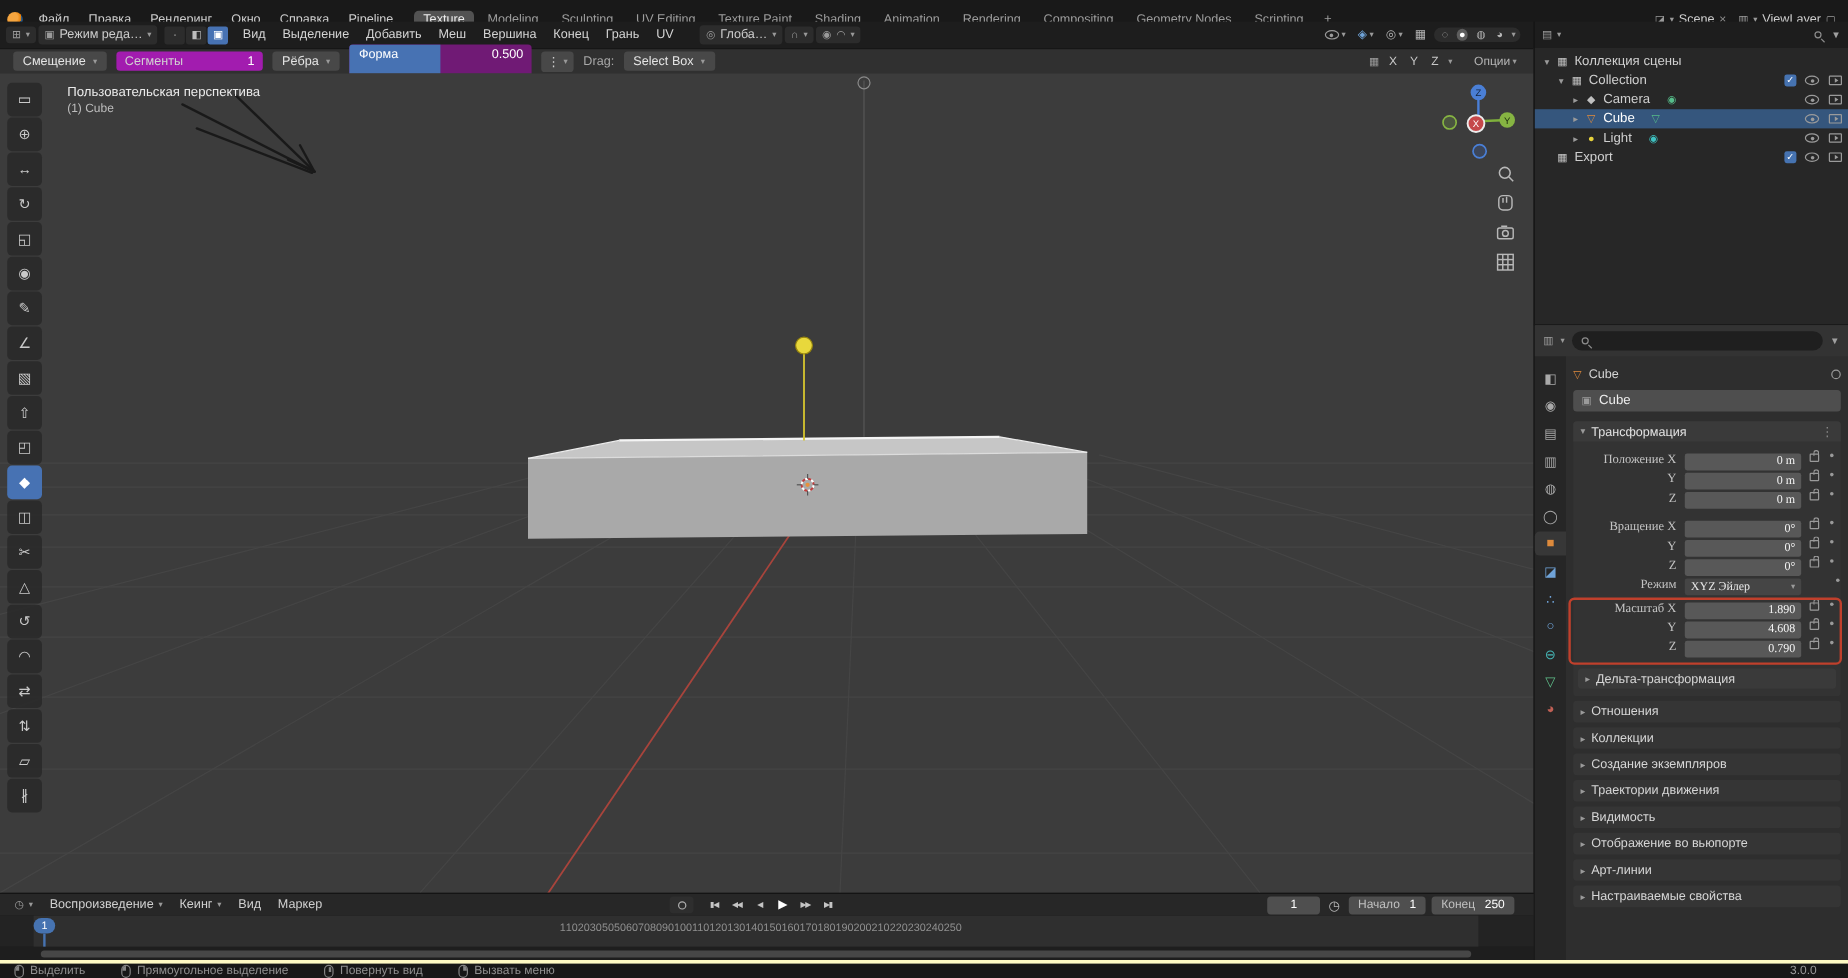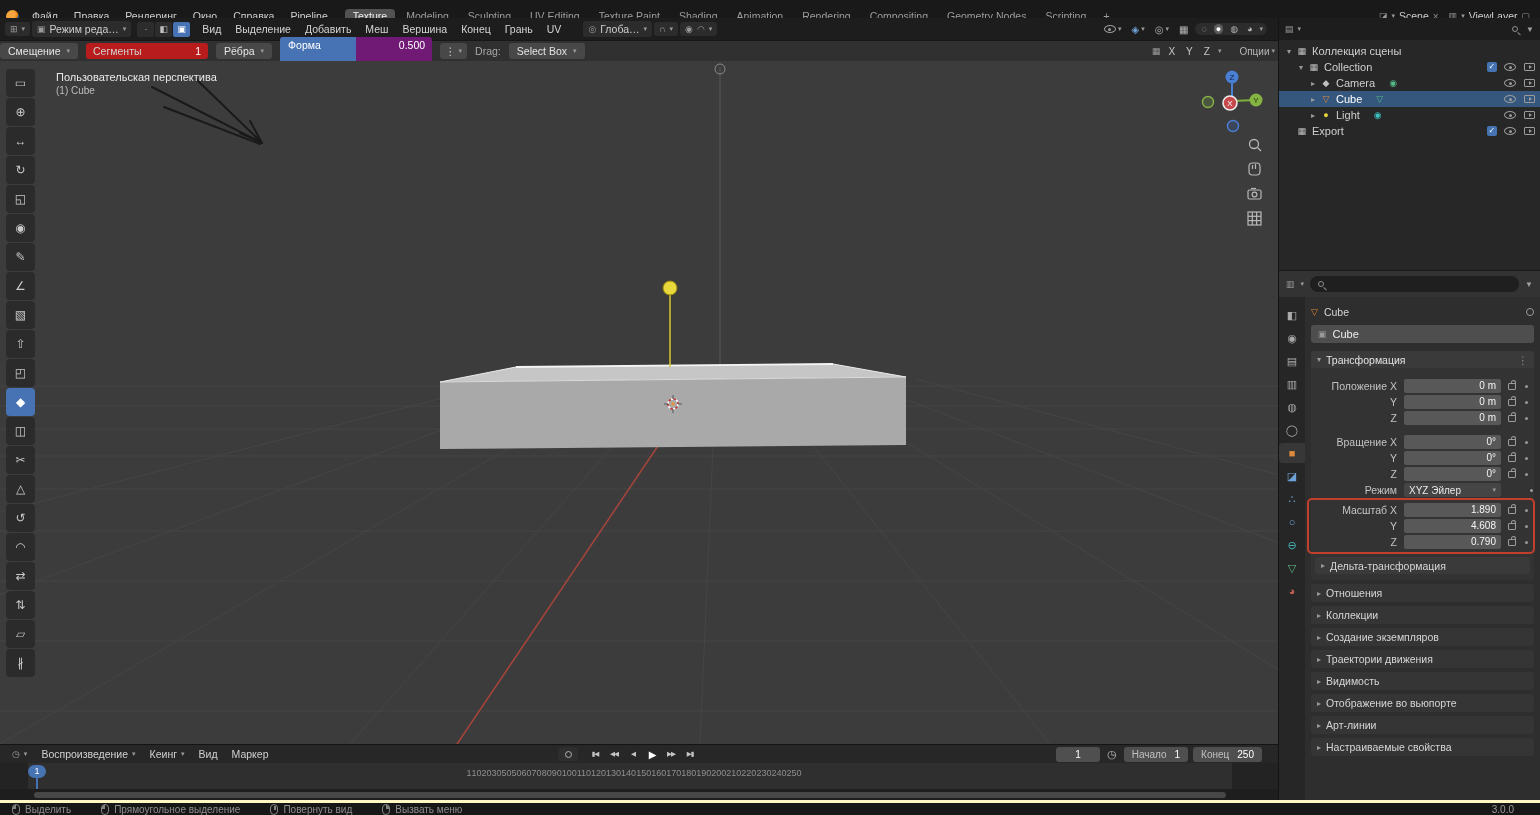--- a/index.html
+++ b/index.html
@@ -45,24 +45,24 @@
 
   
   .outl-h { position:absolute; left:1278px; top:18px; width:262px; height:22px;
     background:#1d1d1d; border-left:1px solid #141414;
     display:flex; align-items:center; padding:0 6px; gap:4px; }
   .oh-right { margin-left:auto; display:flex; align-items:center; gap:8px; }
   .funnel { color:#a0a0a0; font-size:8px; }
 
   
   .opbar { position:absolute; left:0; top:40px; width:1278px; height:21px;
-    background:#303030; display:flex; align-items:center; gap:8px; padding:0 0;
+    background:#303030; display:flex; align-items:center; gap:8px; padding:0 11px;
     font-size:10.5px; border-top:1px solid #161616; }
   .ob-dd { background:#484848; border-radius:3px; padding:2px 8px; display:flex; gap:6px; align-items:center; color:#e5e5e5; }
-  .ob-field { background:#b91c1c; border-radius:3px; padding:2px 7px; display:flex; width:122px; color:#e8e8e8;gap:17px; }
+  .ob-field { background:#a21caf; border-radius:3px; padding:2px 7px; display:flex; width:122px; color:#e8e8e8;gap:17px; }
   .ob-field .lab { color:#d2d2d2; }
   .ob-field .val { margin-left:auto; color:#fff; }
   .slider { position:relative; width:152px; height:28px; background:#701a75; border-radius:3px; overflow:hidden;text-decoration:underline; }
   .slider .fill { position:absolute; left:0; top:0; bottom:0; width:50%; background:#4772b3; }
   .slider .lab { position:absolute; left:8px; top:1.5px; color:#fff; }
   .slider .val { position:absolute; right:7px; top:1.5px; color:#fff; }
   .ob-mini { background:#484848; border-radius:3px; padding:2px 5px; display:flex; gap:3px; align-items:center; color:#cfcfcf; }
   .ob-lab { color:#a8a8a8; }
   .ob-right { margin-left:auto; display:flex; gap:5px; align-items:center; }
   .axis { color:#c8c8c8; padding:0 3px; font-size:10px; }
@@ -117,21 +117,21 @@
   .p-crumb { display:flex; align-items:center; gap:6px; height:18px; font-size:10.5px; color:#d5d5d5; }
   .crumb-ic { color:#e08a3c; font-size:9px; }
   .pin { width:8px; height:8px; border:1px solid #9a9a9a; border-radius:50%; margin-left:auto; }
   .p-name { height:18px; background:#4e4e4e; border-radius:3px; display:flex; align-items:center; gap:6px; padding:0 7px; margin:4px 0 8px; color:#ededed; }
   .p-name .gl { font-size:9px; }
   .panel { background:#333333; border-radius:3px; padding:10px 0 4px; position:relative; }
   .panel-h { height:17px; display:flex; align-items:center; gap:5px; padding:0 6px;
     background:#3a3a3a; border-radius:3px 3px 0 0; font-size:10.5px; color:#e2e2e2;
     position:absolute; left:0; right:0; top:0; }
   .panel-body { padding-top:17px; }
-  .prow { display:flex; align-items:center; height:16px; padding:0 5px; }
+  .prow { display:flex; height:16px; padding:0 5px;font-family:Liberation Serif, serif; }
   .plabel { width:88px; text-align:right; padding-right:7px; color:#c3c3c3; font-size:10.5px; flex:none; }
   .pfield { width:97px; height:14px; background:#585858; border-radius:2px; text-align:right;
     padding:0 5px; font-size:10px; line-height:14px; color:#f4f4f4; flex:none; }
   .pmode { width:97px; height:14px; background:#454545; border-radius:2px; display:flex; align-items:center;
     padding:0 5px; font-size:10px; color:#e8e8e8; flex:none; }
   .pmode .caret { margin-left:auto; }
   .plock { width:8px; height:7px; border:1px solid #9a9a9a; border-radius:1px; position:relative; margin-left:7px; flex:none; }
   .plock::before { content:""; position:absolute; left:1.5px; top:-4px; width:3px; height:3.5px;
     border:1px solid #9a9a9a; border-bottom:none; border-radius:3px 3px 0 0; }
   .pdot { width:3px; height:3px; border-radius:50%; background:#9a9a9a; margin-left:9px; flex:none; }

